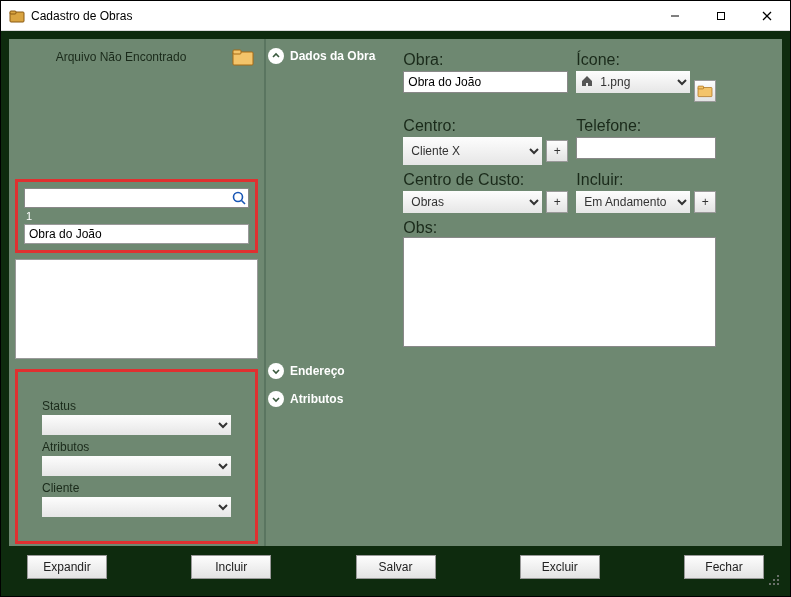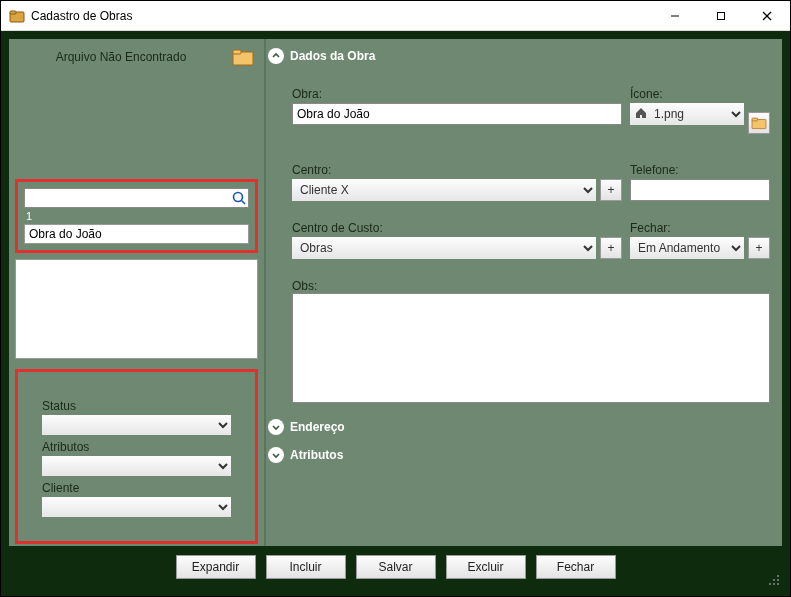--- a/index.html
+++ b/index.html
@@ -18,32 +18,32 @@
 .folder-icon{width:22px;height:20px}
 .redbox{border:3px solid #e03030;padding:6px;margin-top:110px}
 .search-row{background:#fff;height:20px;display:flex;align-items:center;border:1px solid #888}
 .search-row input{flex:1;border:none;outline:none;height:18px;padding:0 4px;background:transparent}
 .counter{color:#fff;font-size:11px;margin:2px 0 2px 2px}
 .listcell{background:#fff;height:20px;border:1px solid #999;padding:2px 4px;color:#000}
 .bigwhite{background:#fff;height:100px;border:1px solid #999;margin-top:6px}
 .redbox2{border:3px solid #e03030;padding:24px;margin-top:10px;display:flex;flex-direction:column;gap:2px}
 .flabel{color:#1a2a1a;margin-top:3px}
 .combo{height:20px;border:0;width:100%;background:linear-gradient(#fdfdfd,#e6e6e6);color:#333;padding:0 4px}
-.section{display:flex;flex-direction:column}
+.section{display:flex;}
 .sec-head{display:flex;align-items:center;gap:6px;height:22px;padding:0 2px;cursor:pointer}
 .sec-head .toggle{width:16px;height:16px;border-radius:50%;background:#fff;display:flex;align-items:center;justify-content:center;color:#3a5a3e;font-weight:bold}
 .sec-head .sec-title{color:#fff;font-weight:600}
 .sec-body{padding:2px 6px 4px 26px;display:grid;grid-template-columns:1fr 140px;column-gap:8px;row-gap:2px}
-.field-label{color:#1a2a1a;font-size:12px;margin-top:18px}
+.field-label{color:#1a2a1a;font-size:16px;margin-top:4px}
 .text-input{height:22px;border:1px solid #888;background:#fff;padding:0 4px;width:100%}
 .row-inline{display:flex;gap:4px;align-items:center}
 .plusbtn{width:22px;height:22px;background:linear-gradient(#fdfdfd,#e3e3e3);border:1px solid #999;display:flex;align-items:center;justify-content:center;color:#333}
 .obs{grid-column:1/3}
 .obs textarea{width:100%;height:110px;border:1px solid #888;background:#fff;resize:none;padding:4px}
-.footer{position:absolute;left:0;right:0;bottom:0;height:42px;background:#0e2b0e;display:flex;align-items:center;justify-content:center;gap:10px;padding:5px 18px}
+.footer{position:absolute;left:0;right:0;bottom:0;height:42px;background:#0e2b0e;display:flex;align-items:center;justify-content:space-between;gap:10px;padding:5px 18px}
 .fbtn{min-width:80px;height:24px;background:linear-gradient(#fdfdfd,#e3e3e3);border:1px solid #999;color:#222;padding:0 14px}
 .grip{position:absolute;right:2px;bottom:2px;width:14px;height:14px;color:#666}
 .home-svg{width:14px;height:14px;vertical-align:-2px;margin-right:2px}
 .combo-hold{position:relative;height:40px}
 .combo-hold select{height:22px}
 .combo-hold .home-overlay{position:absolute;left:4px;top:3px;pointer-events:none}
 .combo-hold select.with-icon{padding-left:20px}
 </style>
 </head>
 <body>
@@ -137,27 +137,27 @@
                     <rect x="1" y="5" width="20" height="13" rx="1" fill="#f4c46a" stroke="#a76b15"></rect>
                     <rect x="1" y="3" width="8" height="4" rx="1" fill="#f4c46a" stroke="#a76b15"></rect>
                   </svg>
                 </div>
             </div>
 
             <div class="field-label">Centro:</div>
             <div class="field-label">Telefone:</div>
 
             <div class="row-inline">
-              <select class="combo" style="flex:1;height:22px"><option>Cliente X</option></select>
+              <select class="combo" style="flex:1;height:28px"><option>Cliente X</option></select>
               <div class="plusbtn">+</div>
             </div>
             <input class="text-input" type="text" value="" style="">
 
             <div class="field-label">Centro de Custo:</div>
-            <div class="field-label">Fechar:</div>
+            <div class="field-label">Incluir:</div>
 
             <div class="row-inline">
               <select class="combo" style="flex:1;height:22px"><option>Obras</option></select>
               <div class="plusbtn">+</div>
             </div>
             <div class="row-inline">
               <select class="combo" style="flex:1;height:22px"><option>Em Andamento</option></select>
               <div class="plusbtn">+</div>
             </div>
 

